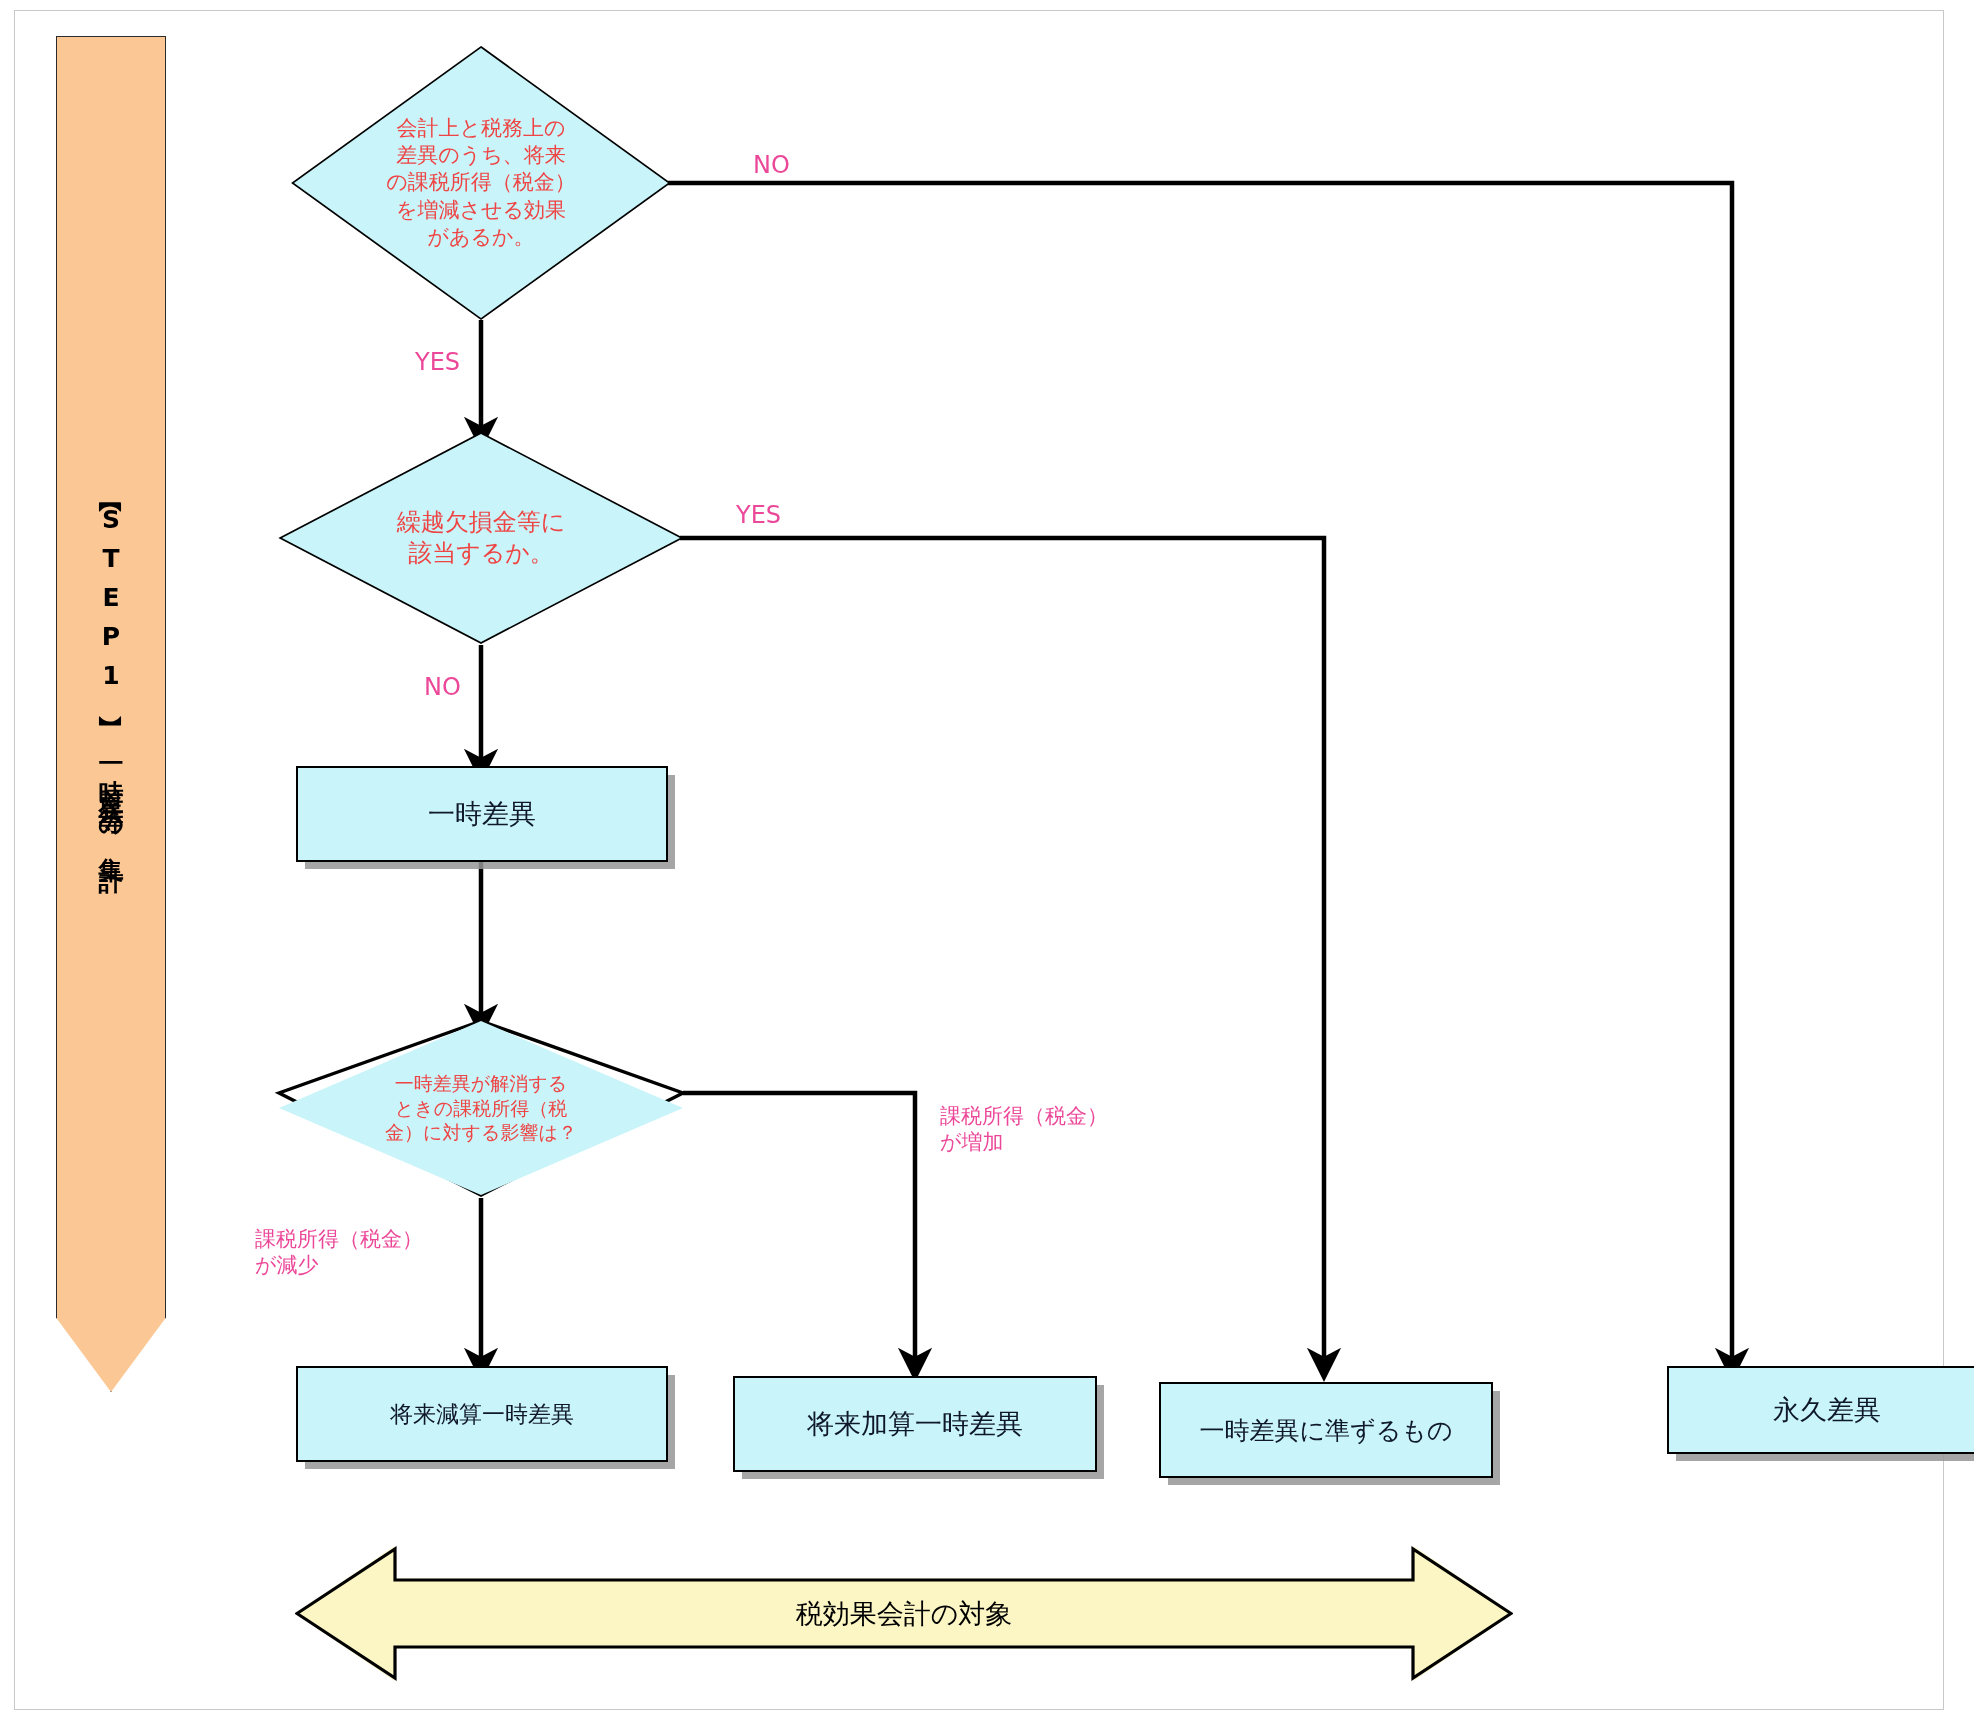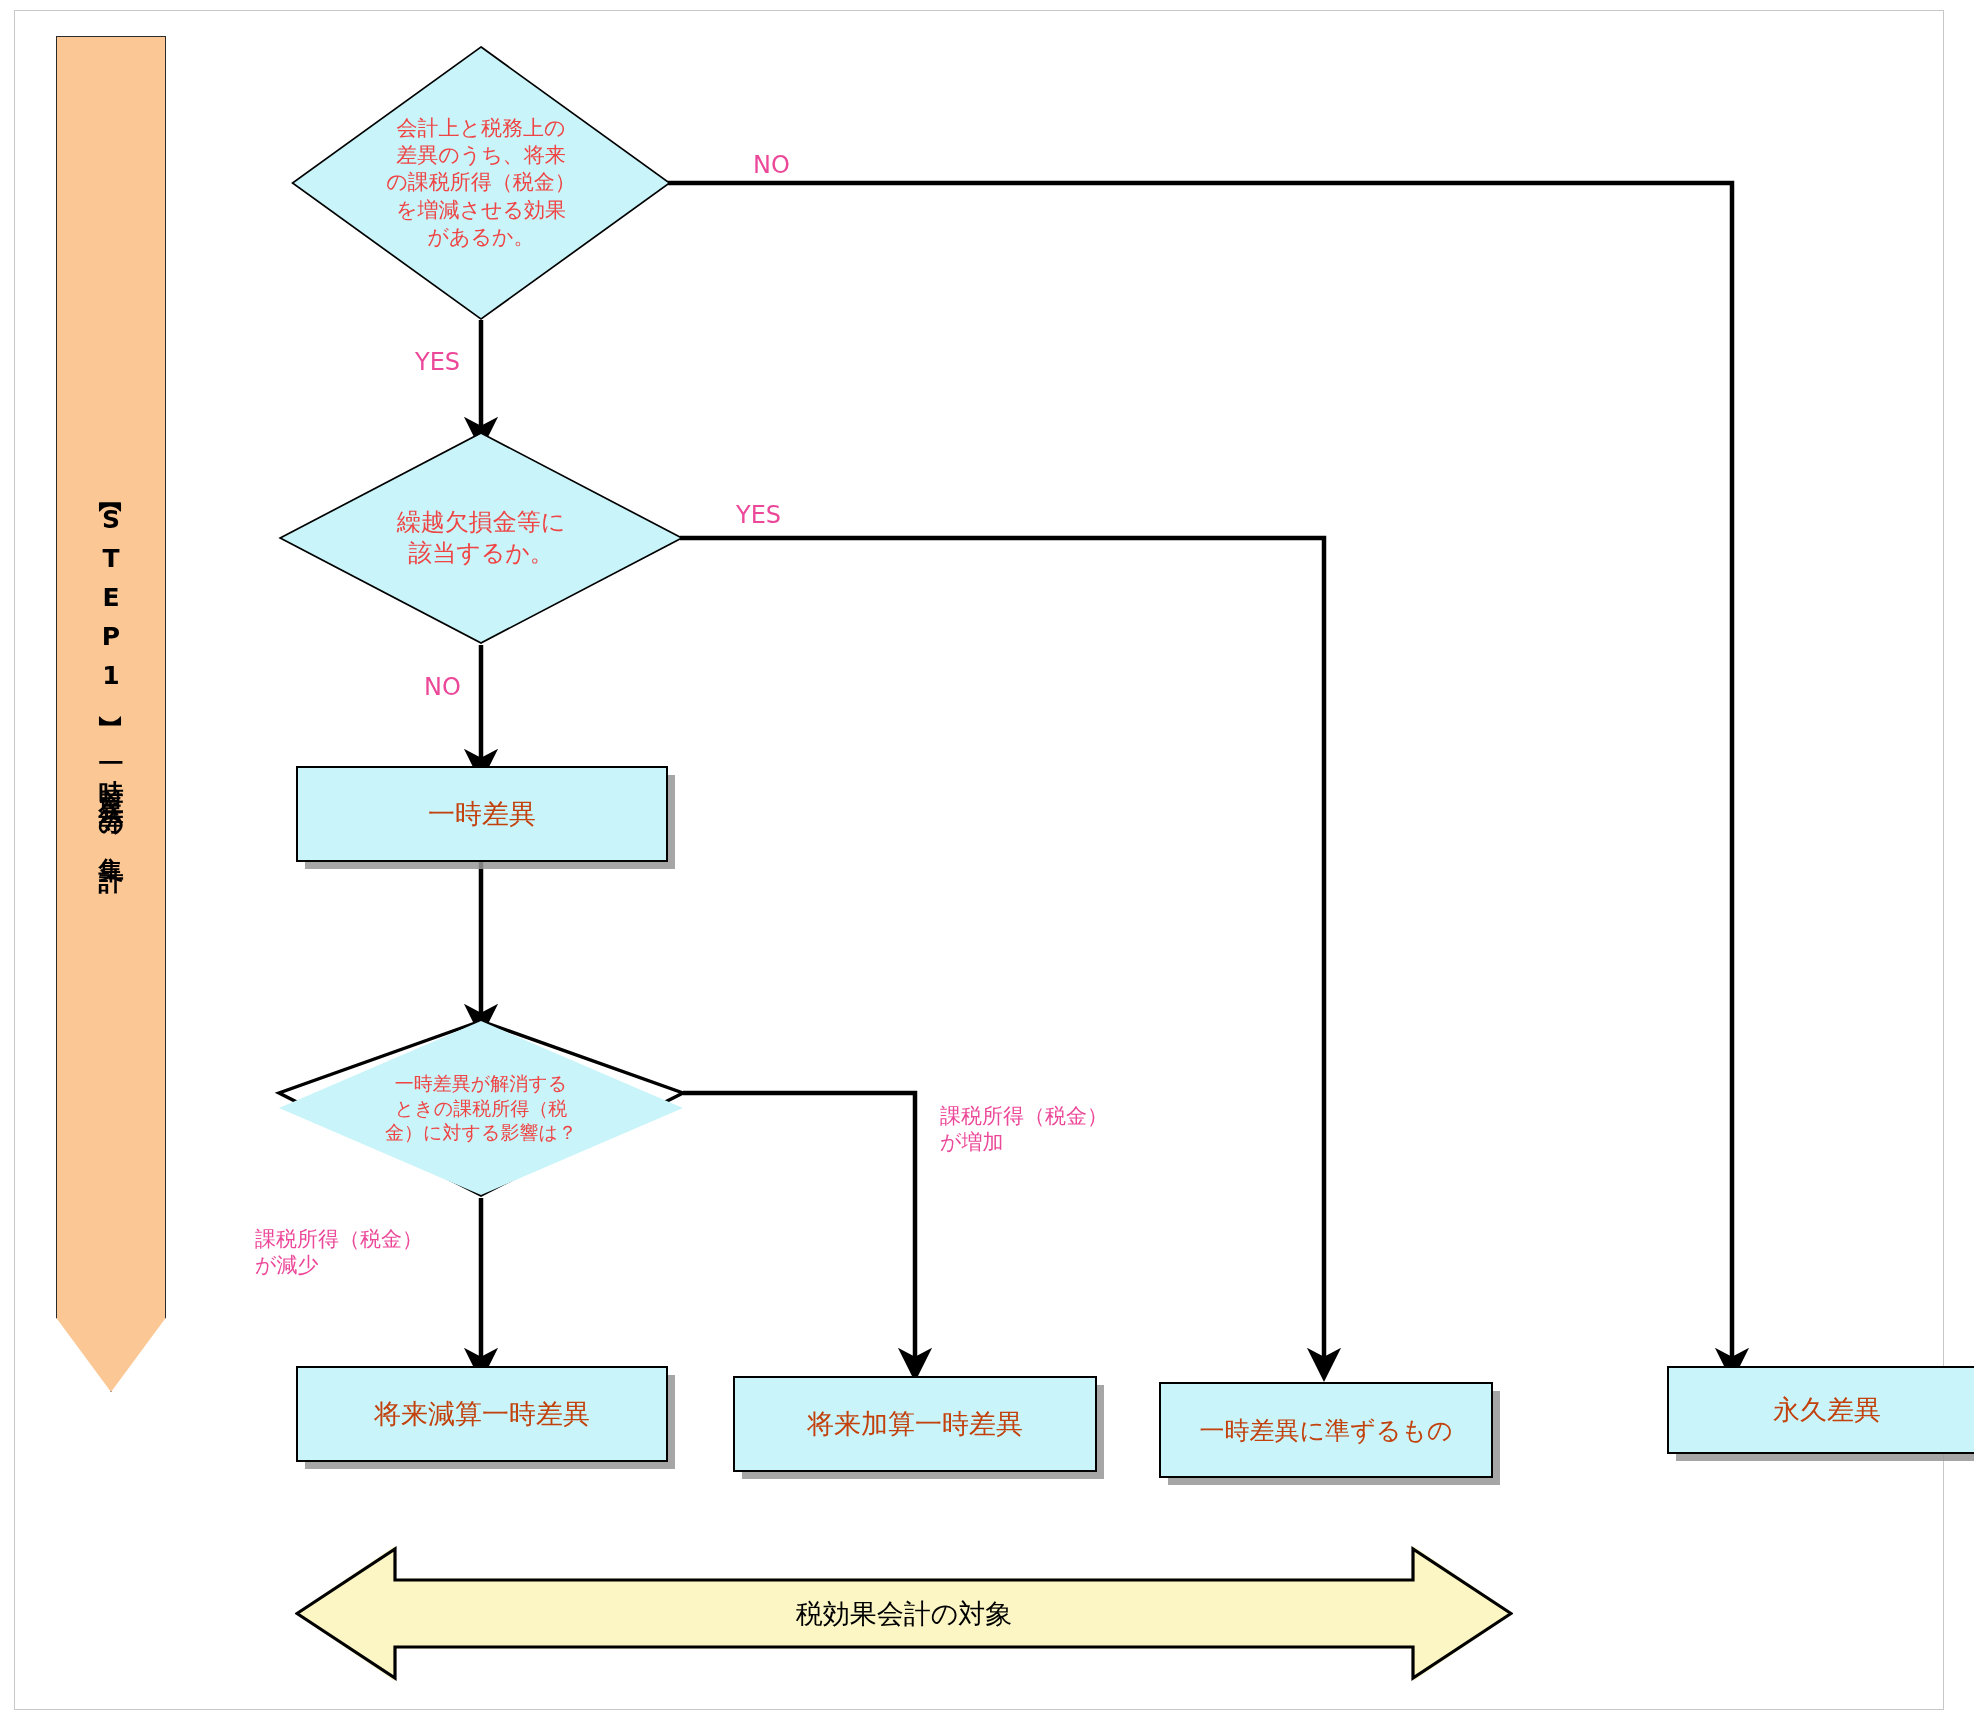--- a/index.html
+++ b/index.html
@@ -64,21 +64,21 @@
     line-height:1.3;
     white-space:pre-line;
   }
 
   .box{
     background:#c9f5fa;
     border:2px solid #000;
     box-shadow:8px 8px 0 -1px rgba(150,150,150,.85);
     display:flex;align-items:center;justify-content:center;
     text-align:center;
-    color:#c2410c;
+    color:#0f172a;
   }
 
   .caption{
     position:absolute;
     color:#ec4899;
     white-space:pre-line;
     line-height:1.25;
   }
   .caption.small{font-size:21px;}
   .caption.yn{font-size:24px;font-weight:normal;}
@@ -158,21 +158,21 @@
     <span>一時差異</span>
   </div>
 
   <div class="node diamond" style="left:279px;top:1021px;width:404px;height:174px;">
     <div class="sh"></div>
     <div class="txt" style="font-size:19px;">一時差異が解消する
 ときの課税所得（税
 金）に対する影響は？</div>
   </div>
 
-  <div class="node box" style="left:296px;top:1366px;width:372px;height:96px;font-size:27px;">
+  <div class="node box" style="left:296px;top:1366px;width:372px;height:96px;font-size:23px;">
     <span>将来減算一時差異</span>
   </div>
 
   <div class="node box" style="left:733px;top:1366px;width:364px;height:96px;font-size:27px;margin-top:10px;">
     <span>将来加算一時差異</span>
   </div>
 
   <div class="node box" style="left:1159px;top:1366px;width:334px;height:96px;font-size:25px;margin-top:16px;">
     <span>一時差異に準ずるもの</span>
   </div>

